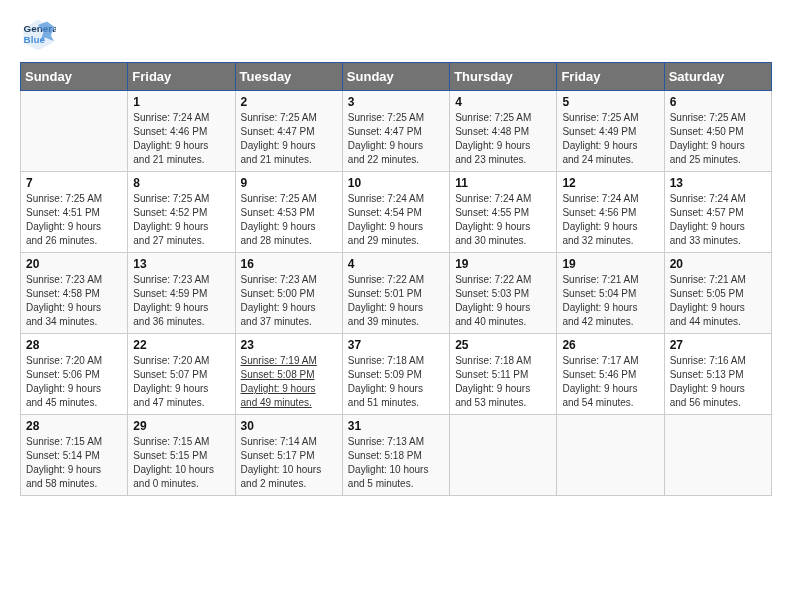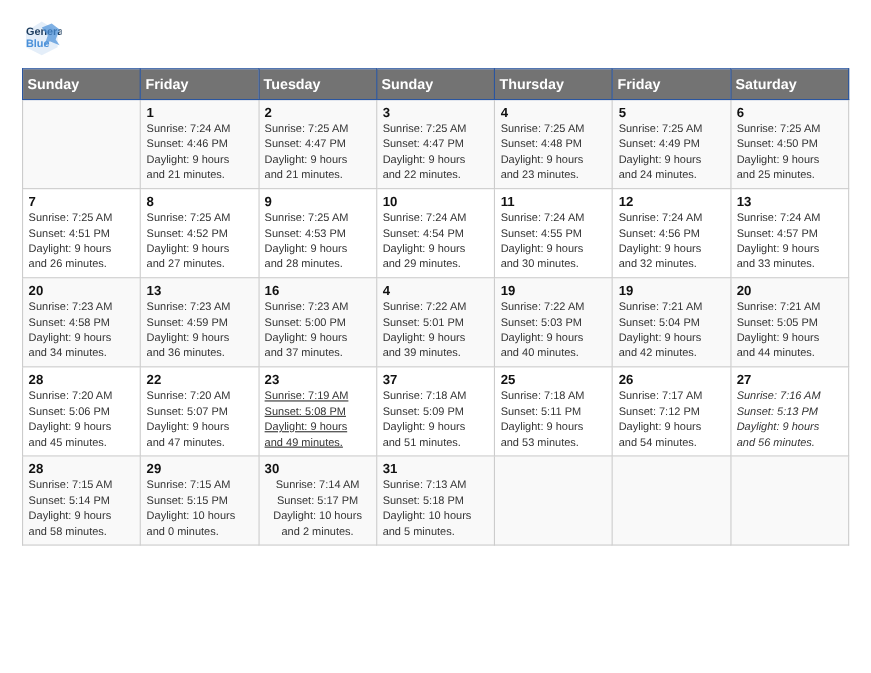--- a/index.html
+++ b/index.html
@@ -292,27 +292,27 @@
         <td>
           <div class="day-number">25</div>
           <div class="day-info" style="white-space: pre-line;">Sunrise: 7:18 AM
 Sunset: 5:11 PM
 Daylight: 9 hours
 and 53 minutes.</div>
         </td>
         <td>
           <div class="day-number">26</div>
           <div class="day-info" style="white-space: pre-line;">Sunrise: 7:17 AM
-Sunset: 7:12 PM
+Sunset: 5:46 PM
 Daylight: 9 hours
 and 54 minutes.</div>
         </td>
         <td>
           <div class="day-number">27</div>
-          <div class="day-info" style="white-space: pre-line; font-style: italic;">Sunrise: 7:16 AM
+          <div class="day-info" style="white-space: pre-line;">Sunrise: 7:16 AM
 Sunset: 5:13 PM
 Daylight: 9 hours
 and 56 minutes.</div>
         </td>
       </tr>
       <tr>
         <td>
           <div class="day-number">28</div>
           <div class="day-info" style="white-space: pre-line;">Sunrise: 7:15 AM
 Sunset: 5:14 PM
@@ -321,21 +321,21 @@
         </td>
         <td>
           <div class="day-number">29</div>
           <div class="day-info" style="white-space: pre-line;">Sunrise: 7:15 AM
 Sunset: 5:15 PM
 Daylight: 10 hours
 and 0 minutes.</div>
         </td>
         <td>
           <div class="day-number">30</div>
-          <div class="day-info" style="white-space: pre-line; text-align: center;">Sunrise: 7:14 AM
+          <div class="day-info" style="white-space: pre-line;">Sunrise: 7:14 AM
 Sunset: 5:17 PM
 Daylight: 10 hours
 and 2 minutes.</div>
         </td>
         <td>
           <div class="day-number">31</div>
           <div class="day-info" style="white-space: pre-line;">Sunrise: 7:13 AM
 Sunset: 5:18 PM
 Daylight: 10 hours
 and 5 minutes.</div>

